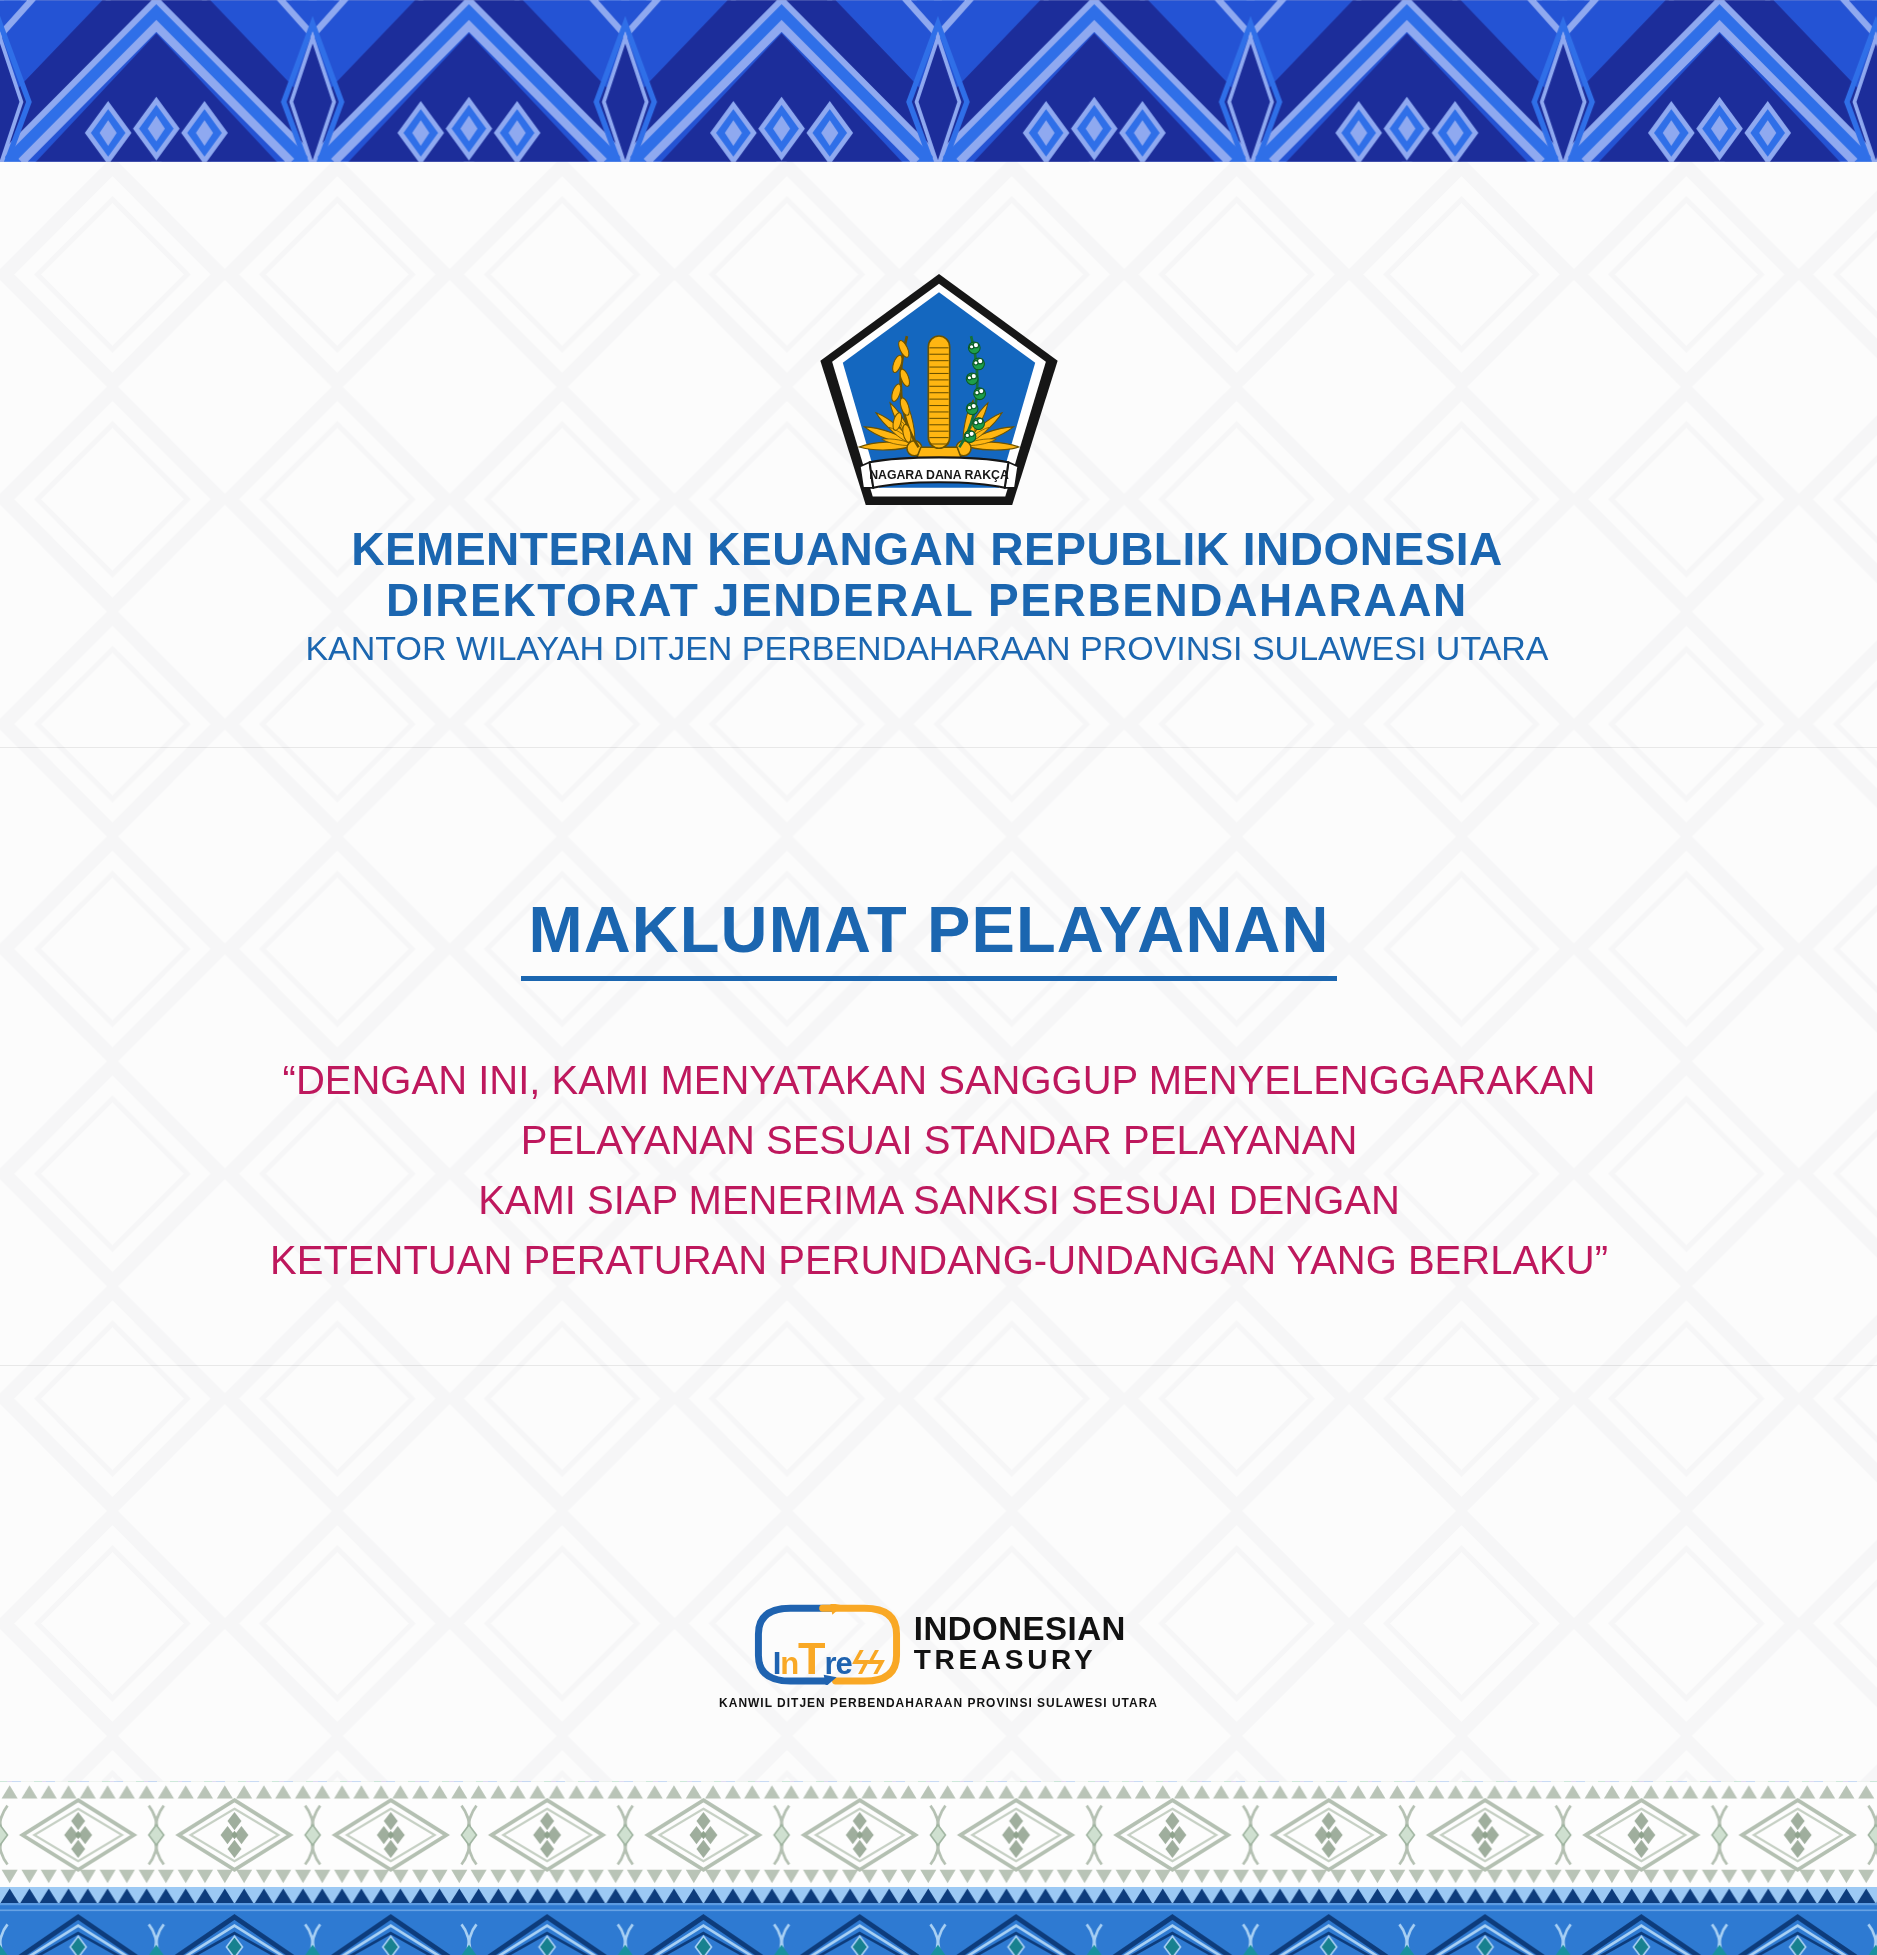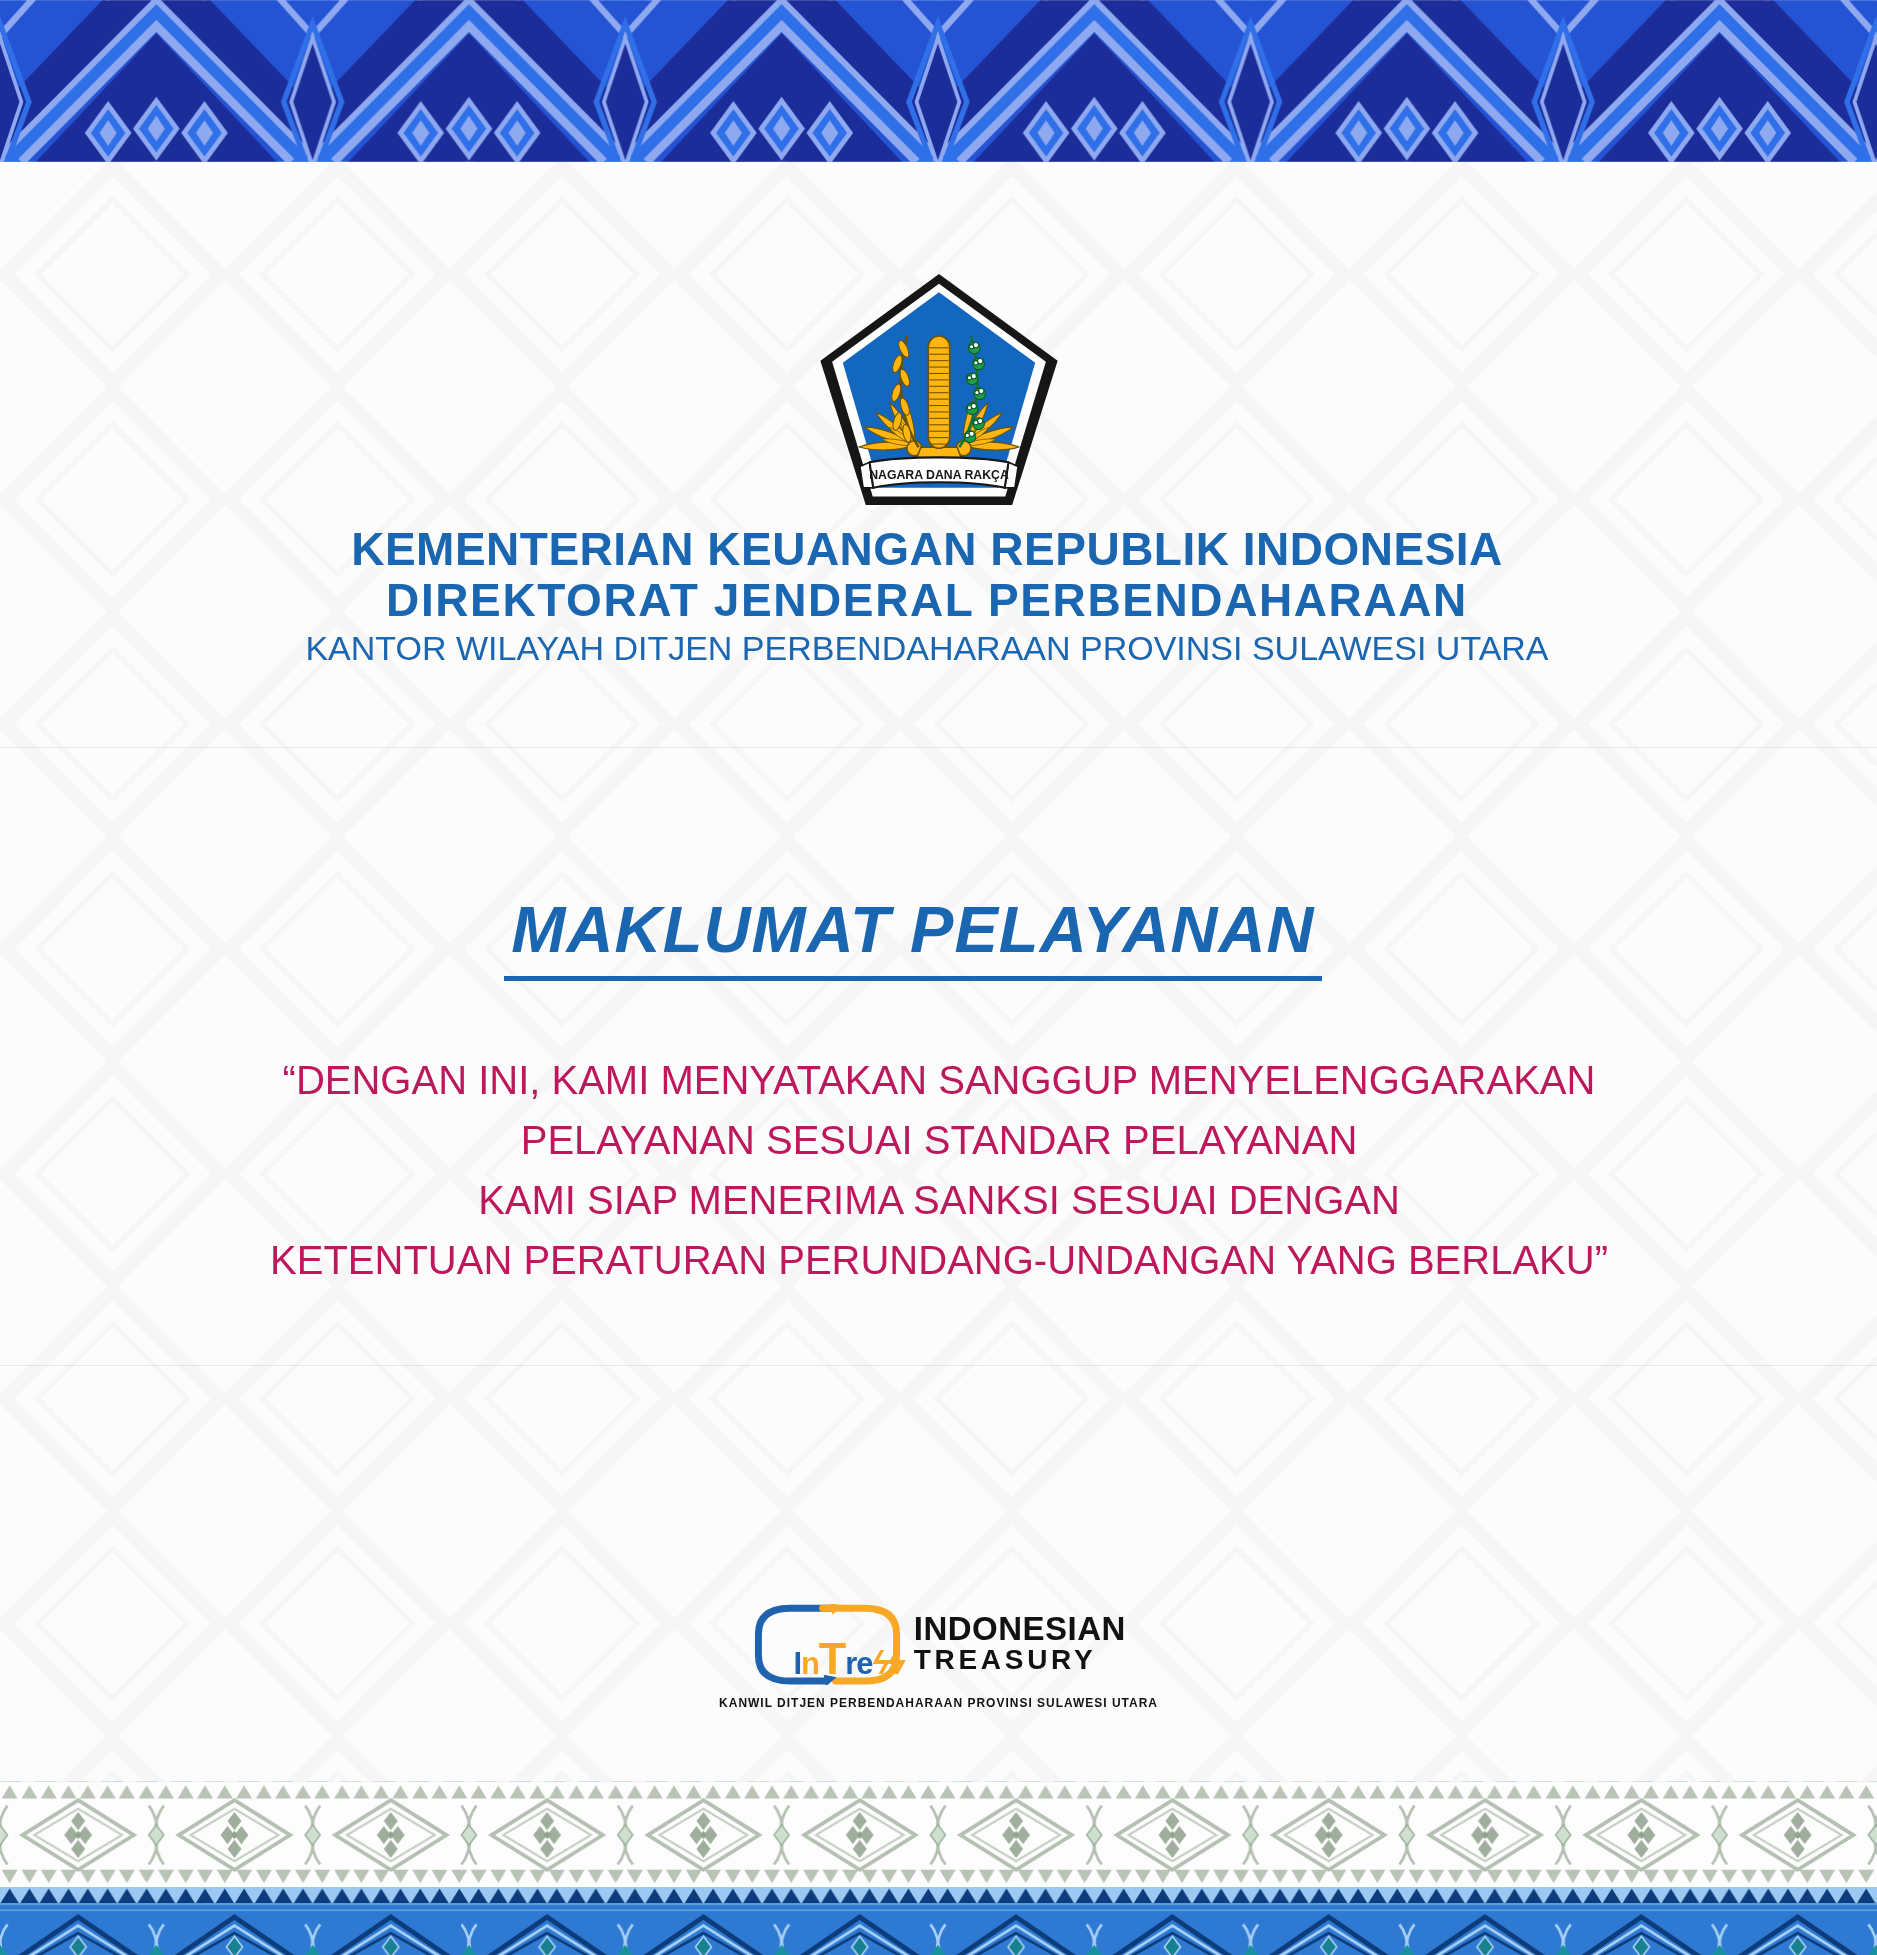--- a/index.html
+++ b/index.html
@@ -22,37 +22,37 @@
   
   .kemenkeu-logo { position:absolute; left:818px; top:273px; width:242px; height:233px; }
 
   
   .header { position:absolute; top:524px; left:0; width:1854px; text-align:center; color:#1b66b0; }
   .header .h1 { font-size:46px; font-weight:bold; line-height:51px; letter-spacing:0.5px; }
   .header .h2 { font-size:46px; font-weight:bold; line-height:50px; letter-spacing:1.6px; }
   .header .h3 { font-size:34px; font-weight:normal; line-height:47px; }
 
   
-  .title-wrap { position:absolute; top:892px; left:0; width:1826px; text-align:center;font-style:italic; }
+  .title-wrap { position:absolute; top:892px; left:16px; width:1826px; text-align:center; }
   .doc-title {
     display:inline-block; font-size:65px; font-weight:bold; color:#1b66b0;
     letter-spacing:1.1px; padding:0 7.5px 8.6px 7.5px; border-bottom:5.9px solid #1b66b0;
   }
 
   
   .statement { position:absolute; top:1050px; left:0; width:1878px; text-align:center;
                color:#be185d; font-size:40px; line-height:60px; }
 
   
   .intress { position:absolute; top:1604px; left:0; width:1878px;
              display:flex; flex-direction:column; align-items:center; }
   .intress-row { display:flex; align-items:center; gap:10.7px; }
   .intress-icon { position:relative; width:151px; height:81px; }
   .intress-icon svg { position:absolute; inset:0; }
-  .wordmark { position:absolute; inset:0; display:flex; align-items:center; justify-content:flex-end;margin-top:28px; }
+  .wordmark { position:absolute; inset:0; display:flex; align-items:center; justify-content:center;margin-top:28px; }
   .wordmark .line { white-space:nowrap; font-weight:bold; letter-spacing:-1.1px; }
   .wm-i { font-size:31px; color:#1f63b0; }
   .wm-n { font-size:31px; color:#f9a825; }
   .wm-t { font-size:45px; color:#f9a825; }
   .wm-r { font-size:31px; color:#1f63b0; }
   .wm-e { font-size:31px; color:#1f63b0; }
   .wm-s { font-size:33px; color:#f9a825; font-style:italic; letter-spacing:-2.1px; }
   .brand { text-align:left; color:#121212; font-weight:bold; }
   .brand-1 { font-size:33px; line-height:30.5px; letter-spacing:0.5px; }
   .brand-2 { font-size:28px; line-height:30.5px; letter-spacing:3.7px; }

